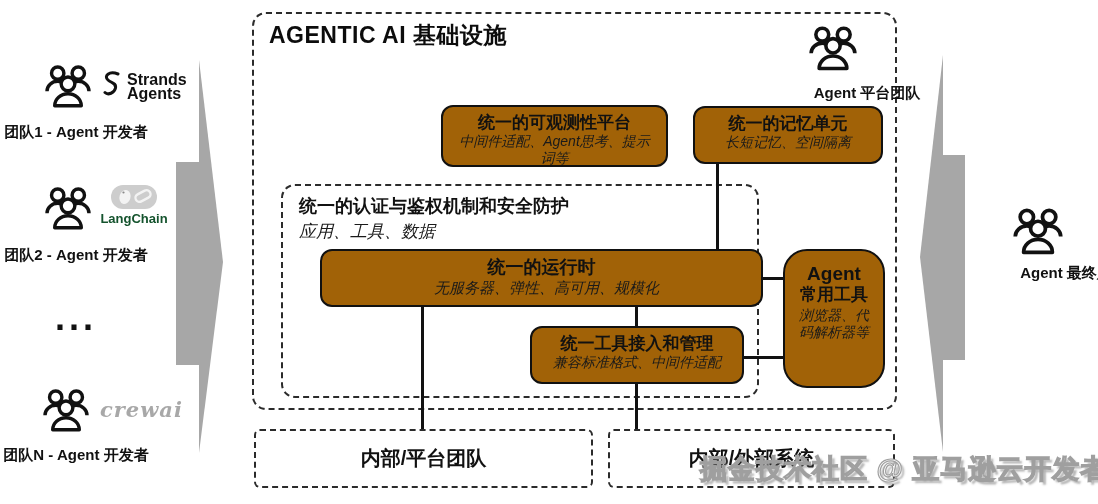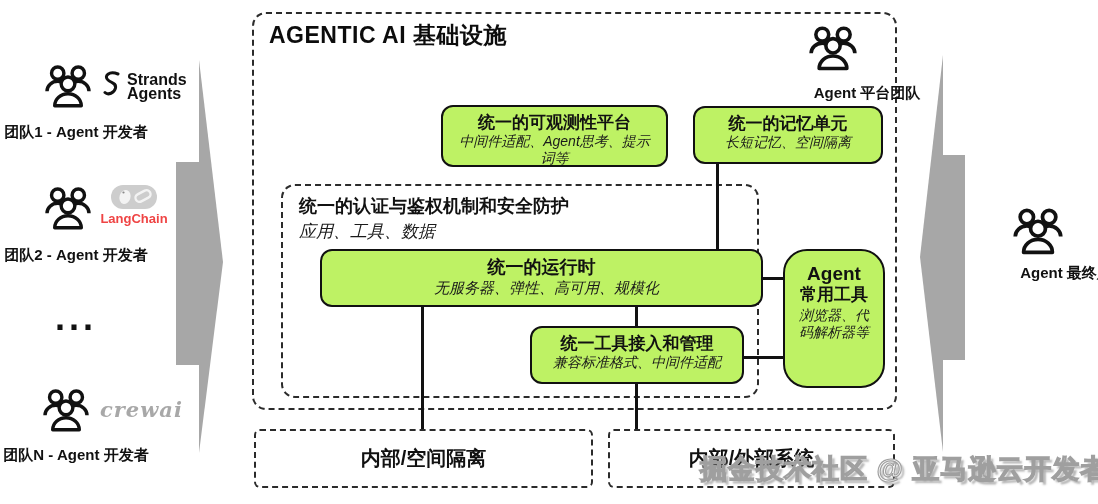--- a/index.html
+++ b/index.html
@@ -4,21 +4,21 @@
 <style>
   html,body{margin:0;padding:0;background:#f4f4f4;}
   .canvas{
     position:relative;width:1098px;height:504px;background:#ffffff;
     font-family:"Liberation Sans","DejaVu Sans",sans-serif;color:#111;
     overflow:hidden;
   }
   .abs{position:absolute;}
   
   .box{
-    position:absolute;background:#bef264;border:2.5px solid #111;border-radius:12px;
+    position:absolute;background:#a16207;border:2.5px solid #111;border-radius:12px;
     text-align:center;box-sizing:border-box;z-index:6;
   }
   .box-title{font-weight:700;font-size:17px;line-height:1.25;margin-top:5px;}
   .box-sub{font-style:italic;font-size:14px;line-height:1.18;padding:0 10px;color:#1a1a1a;}
   
   .dashed{
     position:absolute;border:2px dashed #2b2b2b;border-radius:14px;background:transparent;
     box-sizing:border-box;z-index:2;
   }
   .outer-title{
@@ -31,21 +31,21 @@
   
   .ext{
     position:absolute;border:2px dashed #2b2b2b;border-radius:6px;background:transparent;
     display:flex;align-items:center;justify-content:center;
     font-weight:700;font-size:20px;box-sizing:border-box;z-index:5;
   }
   
   .team{position:absolute;width:180px;z-index:3;}
   .team-label{position:absolute;left:0;width:152px;text-align:center;font-weight:700;font-size:15px;white-space:nowrap;}
   .logo-text{font-weight:700;font-size:16px;line-height:14px;color:#111;}
-  .langchain-text{font-weight:700;font-size:13px;color:#ef4444;text-align:center;width:76px;}
+  .langchain-text{font-weight:700;font-size:13px;color:#14532d;text-align:center;width:76px;}
   .crewai-text{font-family:"DejaVu Serif","Liberation Serif",serif;font-style:italic;font-weight:700;
     font-size:21px;color:#a8a8a8;letter-spacing:1px;}
   .dots{font-weight:700;font-size:36px;line-height:1;letter-spacing:4px;color:#111;}
   .side-label{position:absolute;font-weight:700;font-size:15px;white-space:nowrap;text-align:center;margin-left:32px;}
   
   .watermark{
     position:absolute;left:700px;top:451px;z-index:99;white-space:nowrap;
     font-weight:700;font-size:27px;letter-spacing:1px;color:#ffffff;
     -webkit-text-stroke:1.2px #9f9f9f;
     text-shadow:3px 3px 2px rgba(90,90,90,0.45);
@@ -161,21 +161,21 @@
     <div class="box-sub">兼容标准格式、中间件适配</div>
   </div>
 
   <div class="box" style="left:783px;top:249px;width:102px;height:139px;border-radius:24px;padding-top:12px;">
     <div style="font-weight:700;font-size:19px;line-height:1.15;">Agent</div>
     <div style="font-weight:700;font-size:17px;line-height:1.2;">常用工具</div>
     <div class="box-sub" style="padding:2px 12px 0;">浏览器、代码解析器等</div>
   </div>
 
   <div class="ext" style="left:254px;top:429px;width:339px;height:59px;">
-    <span>内部/空间隔离</span>
+    <span>内部/平台团队</span>
   </div>
   <div class="ext" style="left:608px;top:429px;width:287px;height:59px;">
     <span>内部/外部系统</span>
   </div>
 
   <svg class="users abs" style="left:1012px;top:206px;z-index:3;" width="52" height="50">
       <use href="#users-sym"></use>
     </svg>
   <div class="side-label" style="left:985px;top:264px;width:113px;z-index:3;">Agent 最终用户</div>
 

